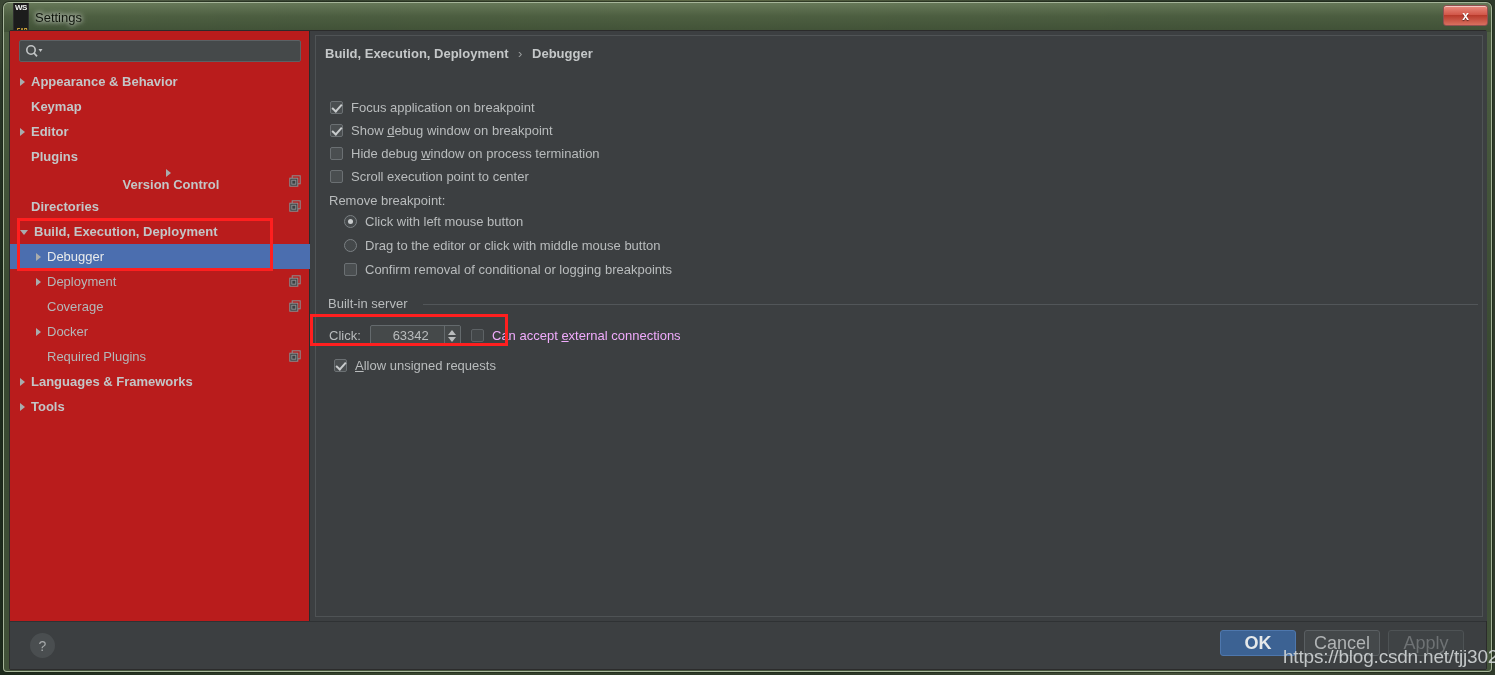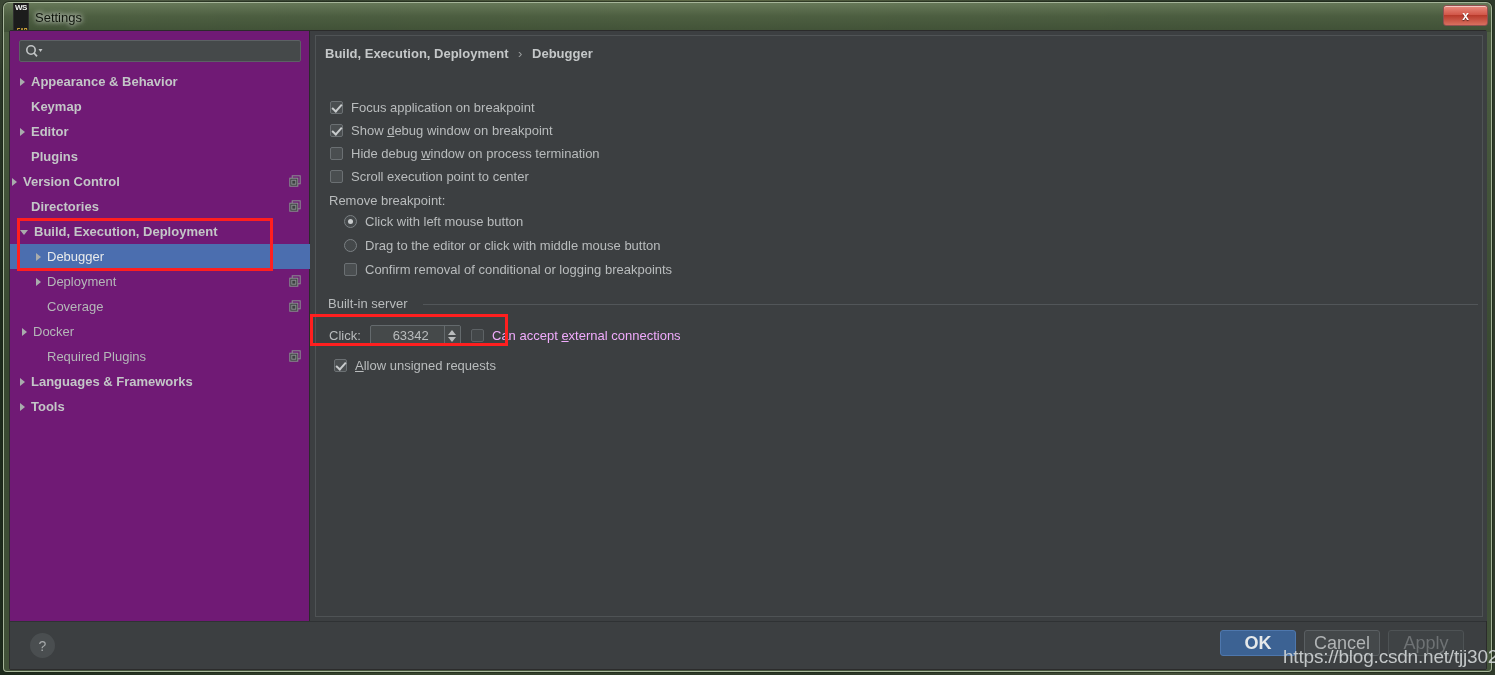--- a/index.html
+++ b/index.html
@@ -92,21 +92,21 @@
     width: 1478px; height: 640px;
     background: #3c3f41;
     border: 1px solid #2b2b2b;
     border-radius: 2px;
   }
 
   
   #sidebar {
     position: absolute; left: 0; top: 0;
     width: 300px; height: 590px;
-    background: #701a75;
+    background: #b91c1c;
     border-right: 1px solid #2b2b2b;
   }
   #search-wrap {
     position: absolute; left: 9px; top: 9px;
     width: 282px; height: 22px;
   }
   #search-input {
     width: 100%; height: 100%;
     background: #45494a;
     border: 1px solid #5c6164;
@@ -394,21 +394,21 @@
             <span>Keymap</span>
           </div>
           <div class="tree-row bold" style="padding-left: 10px;">
             <span class="arrow "></span>
             <span>Editor</span>
           </div>
           <div class="tree-row bold" style="padding-left: 10px;">
             <span class="arrow none"></span>
             <span>Plugins</span>
           </div>
-          <div class="tree-row bold" style="padding-left: 2px;">
+          <div class="tree-row bold" style="padding-left: 22px; flex-direction: column;">
             <span class="arrow "></span>
             <span>Version Control</span>
             <svg class="copy-ico" viewBox="0 0 12 12">
               <rect x="3.2" y="0.8" width="8" height="8" fill="none" stroke="#8c9092" stroke-width="1"></rect>
               <rect x="0.8" y="3.2" width="8" height="8" fill="#3c3f41" stroke="#8c9092" stroke-width="1"></rect>
               <rect x="2.8" y="5.2" width="4" height="4" fill="none" stroke="#8c9092" stroke-width="1"></rect>
             </svg>
           </div>
           <div class="tree-row bold" style="padding-left: 10px;">
             <span class="arrow none"></span>
@@ -438,21 +438,21 @@
           </div>
           <div class="tree-row" style="padding-left: 26px;">
             <span class="arrow none"></span>
             <span>Coverage</span>
             <svg class="copy-ico" viewBox="0 0 12 12">
               <rect x="3.2" y="0.8" width="8" height="8" fill="none" stroke="#8c9092" stroke-width="1"></rect>
               <rect x="0.8" y="3.2" width="8" height="8" fill="#3c3f41" stroke="#8c9092" stroke-width="1"></rect>
               <rect x="2.8" y="5.2" width="4" height="4" fill="none" stroke="#8c9092" stroke-width="1"></rect>
             </svg>
           </div>
-          <div class="tree-row" style="padding-left: 12px;">
+          <div class="tree-row" style="padding-left: 26px;">
             <span class="arrow "></span>
             <span>Docker</span>
           </div>
           <div class="tree-row" style="padding-left: 26px;">
             <span class="arrow none"></span>
             <span>Required Plugins</span>
             <svg class="copy-ico" viewBox="0 0 12 12">
               <rect x="3.2" y="0.8" width="8" height="8" fill="none" stroke="#8c9092" stroke-width="1"></rect>
               <rect x="0.8" y="3.2" width="8" height="8" fill="#3c3f41" stroke="#8c9092" stroke-width="1"></rect>
               <rect x="2.8" y="5.2" width="4" height="4" fill="none" stroke="#8c9092" stroke-width="1"></rect>

